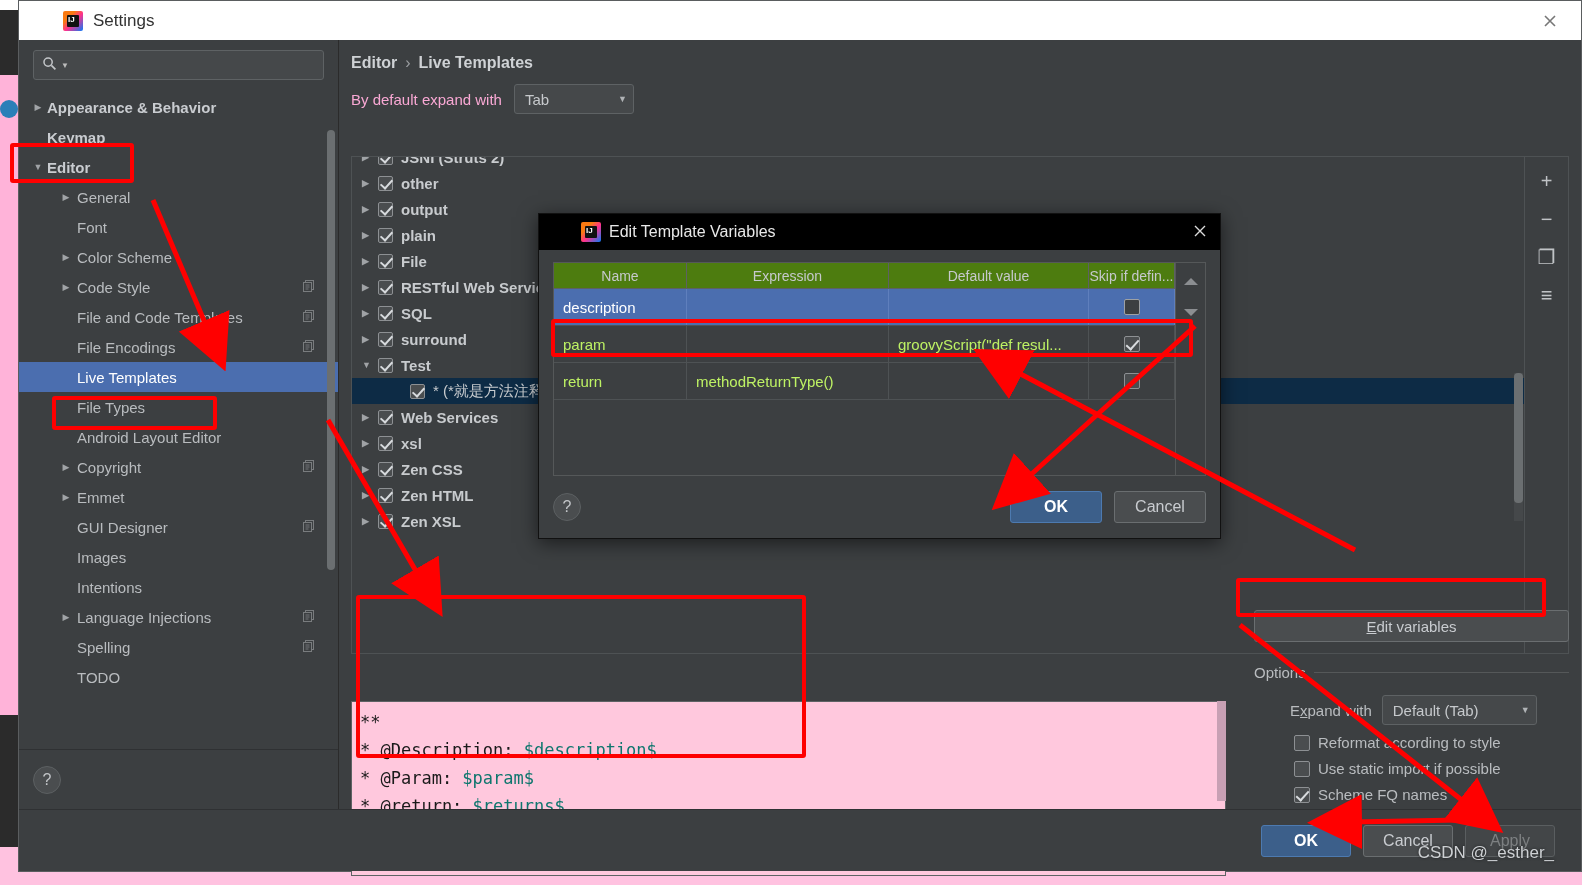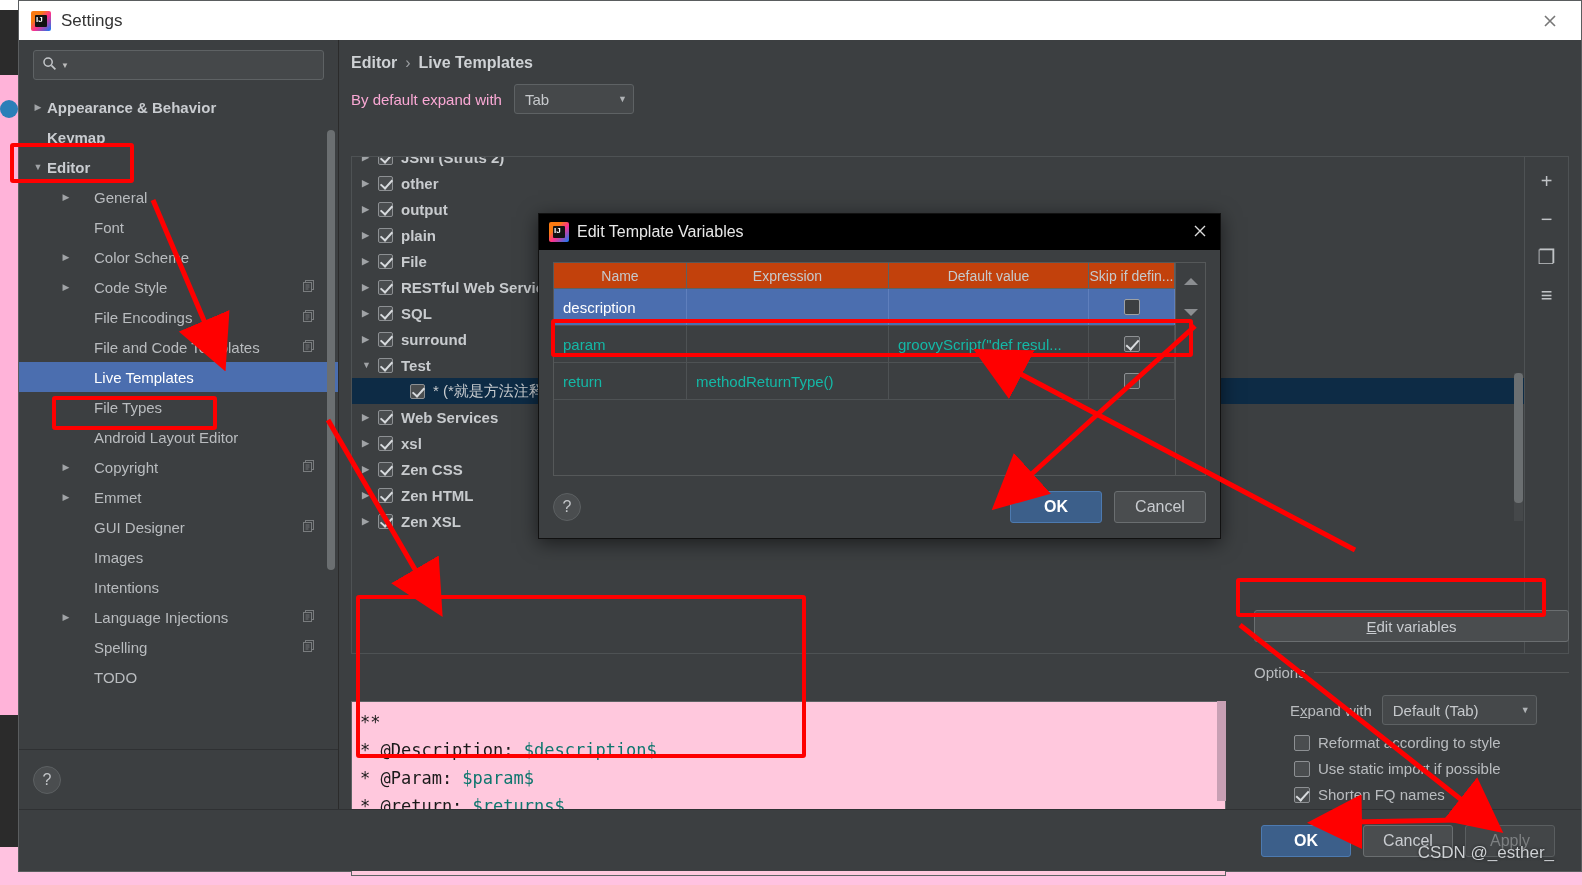--- a/index.html
+++ b/index.html
@@ -26,21 +26,21 @@
     background:#3c3f41; border:1px solid #5a5d5f;
     display:flex; flex-direction:column;
   }
   #titlebar {
     height:39px; background:#ffffff; display:flex; align-items:center;
     padding:0 0 0 12px; flex:0 0 39px; position:relative;
   }
   .ij-logo {
     width:20px; height:20px; flex:0 0 20px; margin-right:10px;
     background:linear-gradient(135deg,#f97a12 0%,#f97a12 30%,#ff318c 55%,#087cfa 100%);
-    border-radius:2px; position:relative;
+    border-radius:2px; position:relative;margin-left:32px;
   }
   .ij-logo::after {
     content:""; position:absolute; left:4px; top:4px; width:12px; height:12px;
     background:#111; border-radius:1px;
   }
   .ij-logo .ij-letters {
     position:absolute; left:5px; top:3px; color:#fff; font-size:8px; line-height:12px;
     font-family:"Liberation Sans", sans-serif; font-weight:bold; z-index:2;
   }
   #titlebar .ttl { color:#333; font-size:17px; }
@@ -73,21 +73,21 @@
   }
   .s-item .arrow { width:18px; flex:0 0 18px; text-align:center; font-size:9px; color:#a0a3a6; }
   .s-item .lbl { }
   .s-item.bold .lbl { font-weight:bold; color:#c9ccd0; }
   .s-item.selected { background:#4b6eaf; }
   .s-item.selected .lbl { color:#ffffff; }
   .s-item .copyicon { position:absolute; right:22px; opacity:.65; }
   .indent1 { padding-left:10px; }
   .indent2 { padding-left:34px; }
   .indent2 .arrow { position:absolute; left:38px; }
-  .indent2 .lbl { margin-left:41px; }
+  .indent2 .lbl { margin-left:24px; }
   #side-scrollbar {
     position:absolute; right:3px; top:44px; width:8px; height:620px; background:#3c3f41;
   }
   #side-scrollbar .thumb { position:absolute; top:0; left:0; width:8px; height:440px; background:#6b6f71; border-radius:4px; }
 
   #sidebar-footer {
     height:60px; flex:0 0 60px; border-top:1px solid #2f3133; display:flex; align-items:center; padding-left:14px;
   }
   .help-circle {
     width:28px; height:28px; border-radius:50%; background:#4a4d4f; border:1px solid #5c6062;
@@ -206,32 +206,32 @@
   }
   #dlg-title {
     height:36px; flex:0 0 36px; background:#000000; display:flex; align-items:center;
     padding:0 10px; color:#e8e8e8; font-size:16px; position:relative;
   }
   #dlg-title .ij-logo { margin-right:8px; }
   #dlg-close { position:absolute; right:12px; top:9px; cursor:pointer; }
   #dlg-body { flex:1; padding:12px 14px 0 14px; display:flex; flex-direction:column; min-height:0;}
   #vtable { flex:1; border:1px solid #555859; display:flex; min-height:0; }
   #vt-main { flex:1; display:flex; flex-direction:column; min-width:0; }
-  #vt-head { display:flex; height:26px; background:#c2410c; border-bottom:1px solid #5d6163; }
+  #vt-head { display:flex; height:26px; background:#4d7c0f; border-bottom:1px solid #5d6163; }
   #vt-head .th {
     display:flex; align-items:center; justify-content:center; font-size:14px; color:#c6c9cc;
     border-right:1px solid #5d6163; overflow:hidden; white-space:nowrap;
   }
   .c1 { width:133px; flex:0 0 133px; }
   .c2 { width:202px; flex:0 0 202px; }
   .c3 { width:200px; flex:0 0 200px; }
   .c4 { flex:1; }
   .vrow { display:flex; height:37px; border-bottom:1px solid #4e5254; }
   .vrow .td {
-    display:flex; align-items:center; padding-left:9px; font-size:15px; color:#14b8a6;
+    display:flex; align-items:center; padding-left:9px; font-size:15px; color:#bef264;
     border-right:1px solid #4e5254; overflow:hidden; white-space:nowrap;
   }
   .vrow .td.center { justify-content:center; padding-left:0; }
   .vrow.selected { background:#4b6eaf; }
   .vrow.selected .td { color:#ffffff; border-right-color:#5f7fbd;}
   .tcb { width:16px; height:16px; border:1px solid #8d9093; background:#4a4d4f; position:relative; border-radius:2px;}
   .tcb.filled { background:#3c3f41; border-color:#9ea1a4; }
   .tcb.checked::after {
     content:""; position:absolute; left:4px; top:0px; width:5px; height:11px;
     border:solid #d8dbde; border-width:0 2px 2px 0; transform:rotate(42deg);
@@ -321,30 +321,30 @@
               <span class="arrow">▶</span>
               <span class="lbl">Code Style</span>
               <span class="copyicon"><svg width="14" height="14" viewBox="0 0 14 14">
                   <rect x="3.5" y="1.5" width="8" height="9" fill="none" stroke="#9a9da0"></rect>
                   <rect x="1.5" y="3.5" width="8" height="9" fill="#3c3f41" stroke="#9a9da0"></rect>
                   <path d="M3.5 6h4M3.5 8h4M3.5 10h3" stroke="#9a9da0" stroke-width="0.9"></path>
                 </svg></span>
             </div>
             <div class="s-item indent2">
               <span class="arrow">&nbsp;</span>
-              <span class="lbl">File Encodings</span>
+              <span class="lbl">File and Code Templates</span>
               <span class="copyicon"><svg width="14" height="14" viewBox="0 0 14 14">
                   <rect x="3.5" y="1.5" width="8" height="9" fill="none" stroke="#9a9da0"></rect>
                   <rect x="1.5" y="3.5" width="8" height="9" fill="#3c3f41" stroke="#9a9da0"></rect>
                   <path d="M3.5 6h4M3.5 8h4M3.5 10h3" stroke="#9a9da0" stroke-width="0.9"></path>
                 </svg></span>
             </div>
             <div class="s-item indent2">
               <span class="arrow">&nbsp;</span>
-              <span class="lbl">File and Code Templates</span>
+              <span class="lbl">File Encodings</span>
               <span class="copyicon"><svg width="14" height="14" viewBox="0 0 14 14">
                   <rect x="3.5" y="1.5" width="8" height="9" fill="none" stroke="#9a9da0"></rect>
                   <rect x="1.5" y="3.5" width="8" height="9" fill="#3c3f41" stroke="#9a9da0"></rect>
                   <path d="M3.5 6h4M3.5 8h4M3.5 10h3" stroke="#9a9da0" stroke-width="0.9"></path>
                 </svg></span>
             </div>
             <div class="s-item indent2 selected">
               <span class="arrow">&nbsp;</span>
               <span class="lbl">Live Templates</span>
             </div>
@@ -557,21 +557,21 @@
             <div class="cbrow">
               <span class="cbox"></span>
               <span class="clab">Reformat according to style</span>
             </div>
             <div class="cbrow">
               <span class="cbox"></span>
               <span class="clab">Use static import if possible</span>
             </div>
             <div class="cbrow">
               <span class="cbox checked"></span>
-              <span class="clab">Shorten FQ names</span>
+              <span class="clab">Scheme FQ names</span>
             </div>
           </div>
       </div>
 
     </div>
   </div>
 
   <div id="win-footer">
     <div class="btn default">OK</div>
     <div class="btn normal">Cancel</div>

